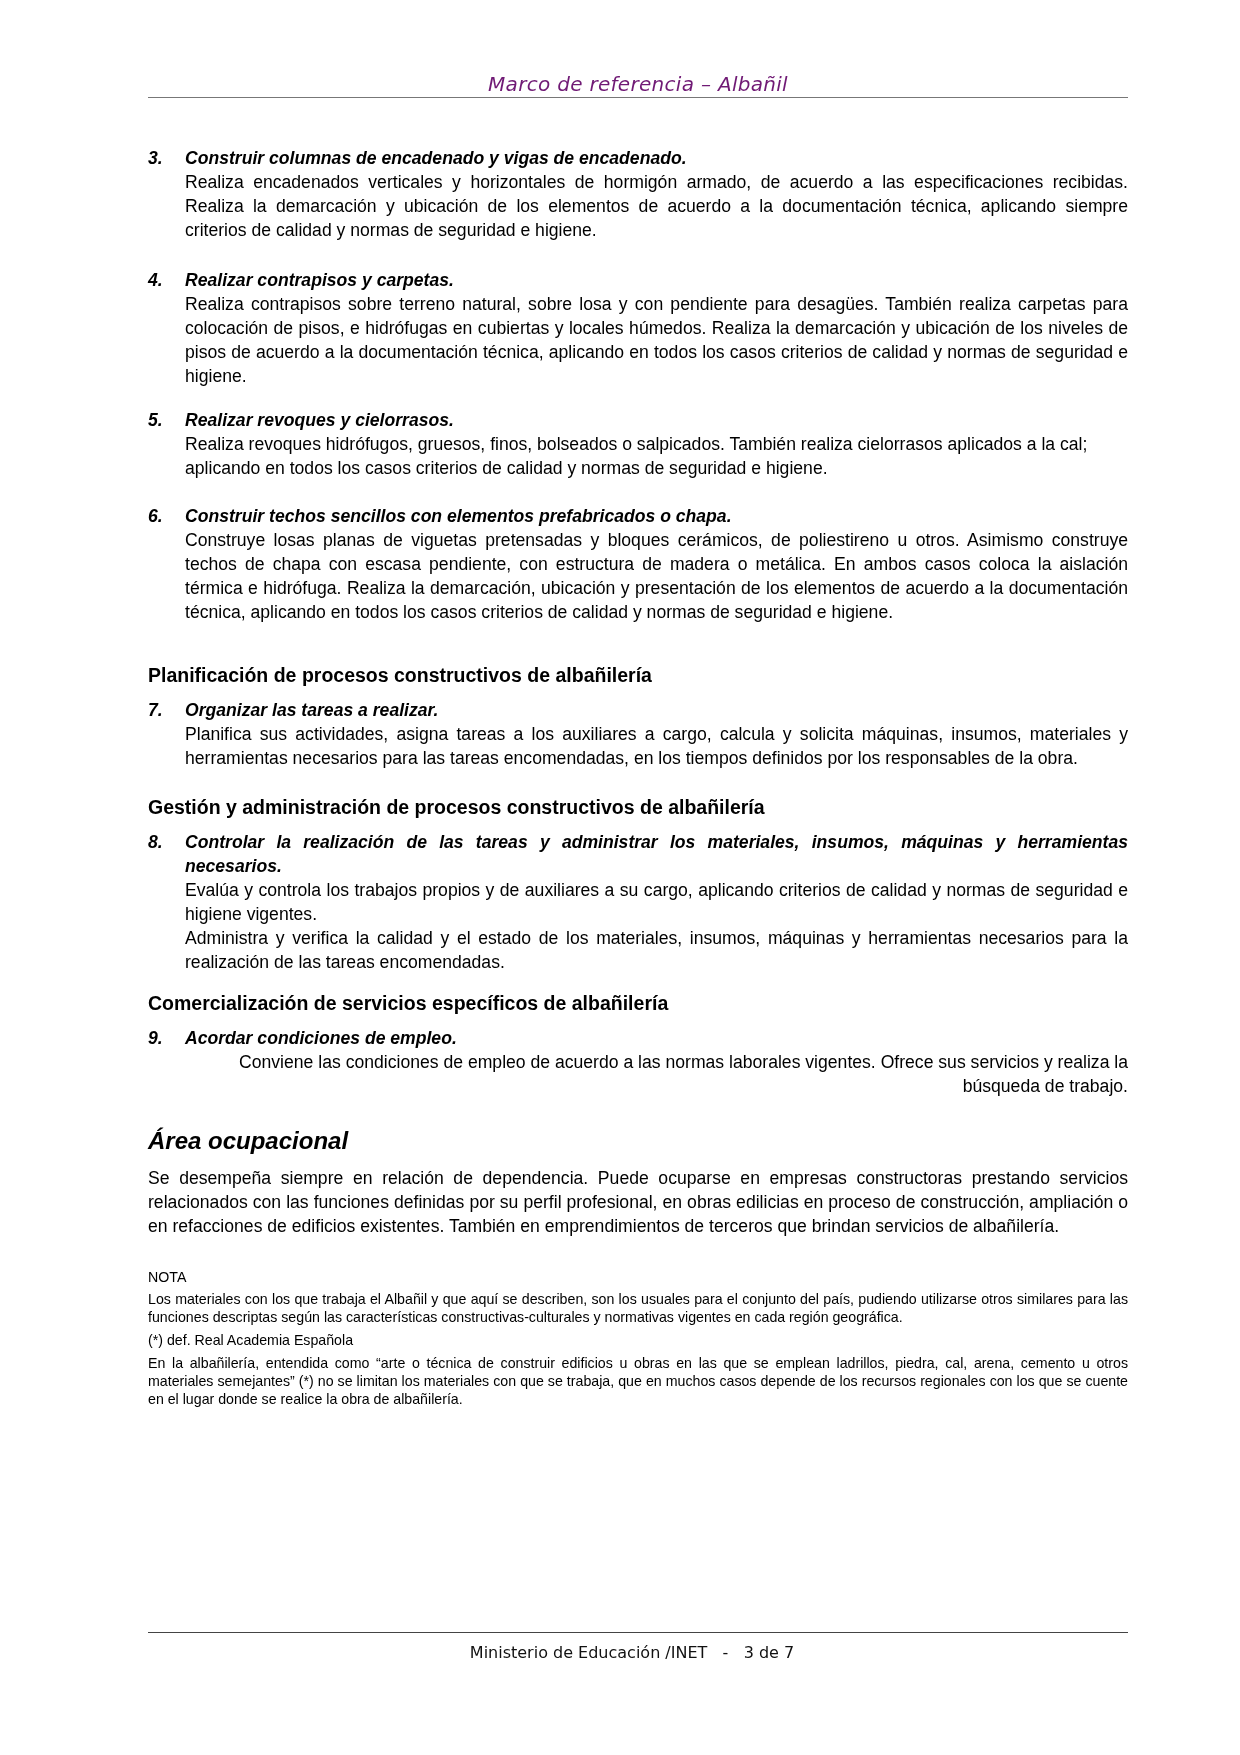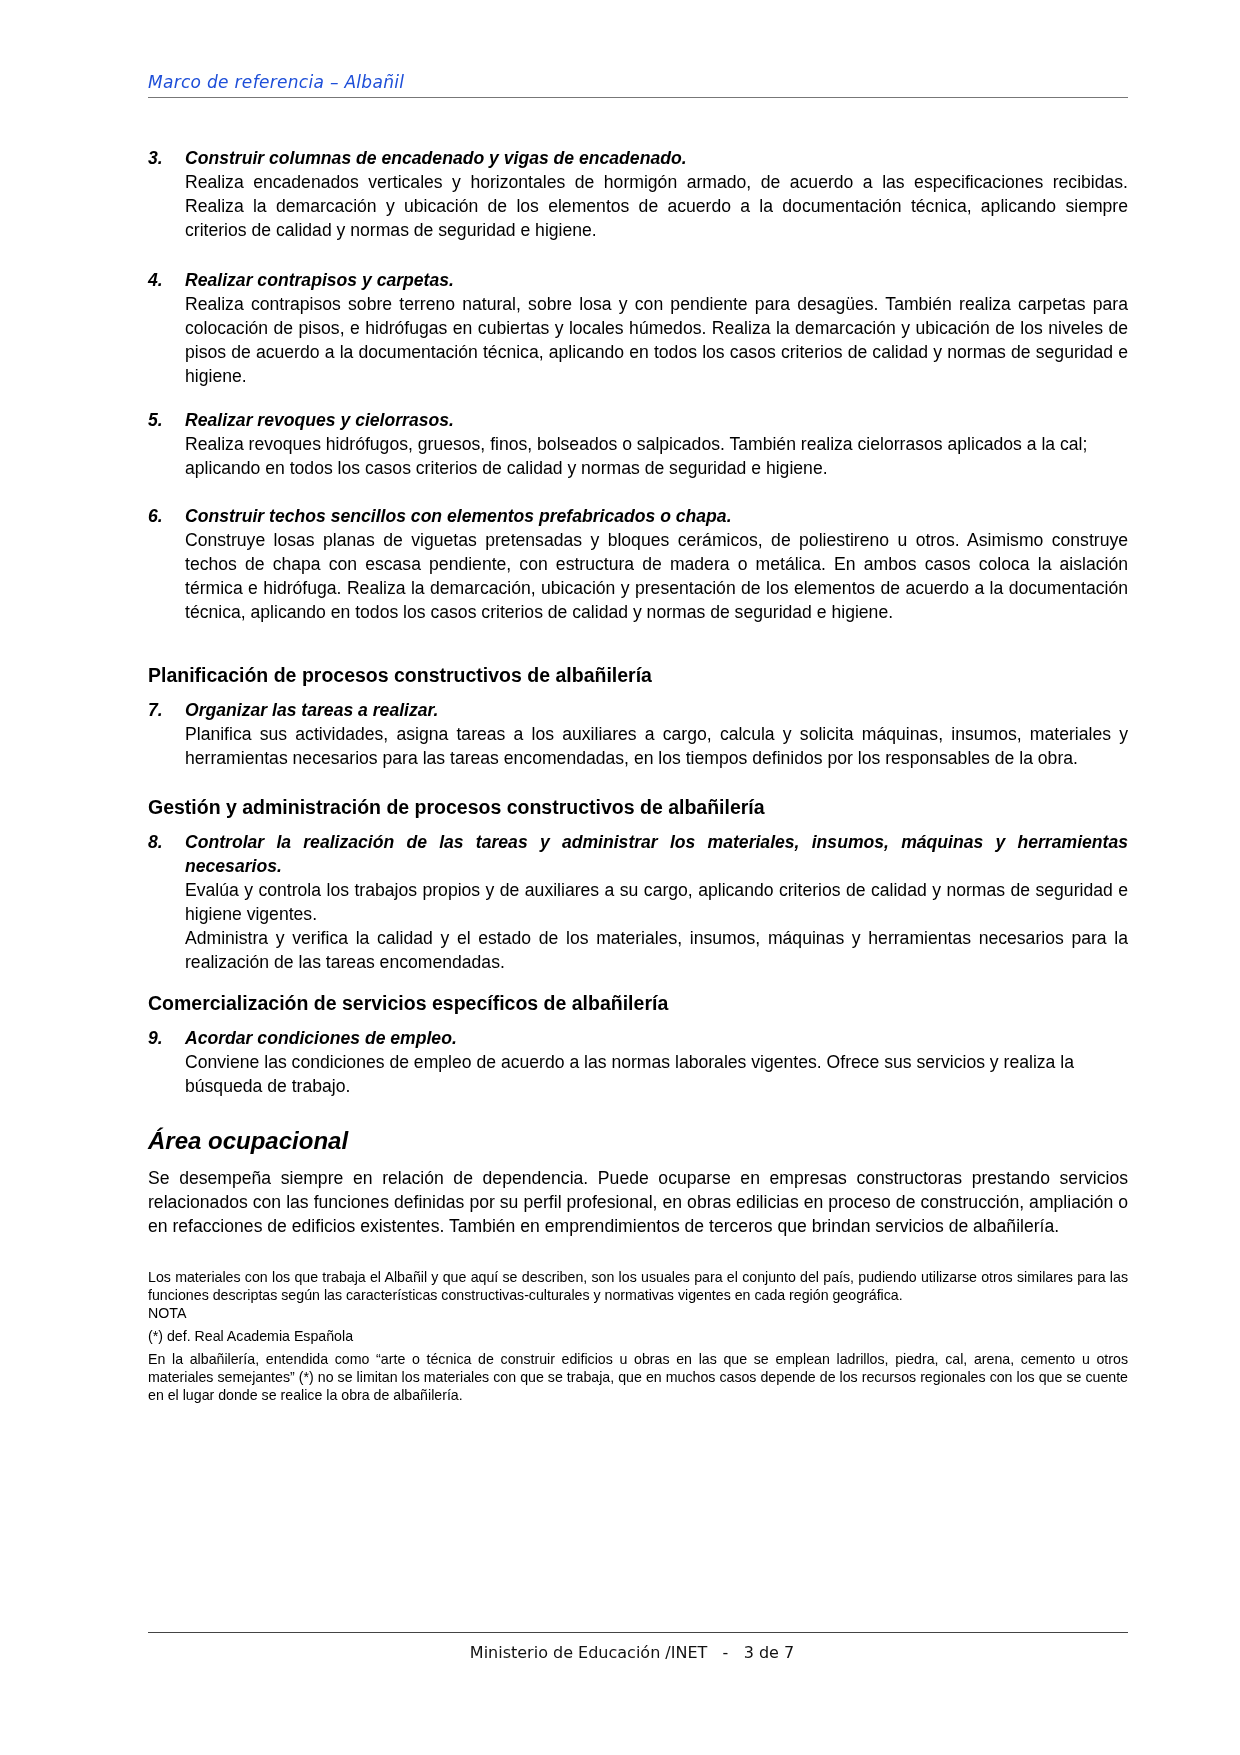--- a/index.html
+++ b/index.html
@@ -1,22 +1,22 @@
 <!DOCTYPE html>
 <html><head>
 <meta charset="utf-8">
 <style>
   html, body { margin: 0; padding: 0; background: #ffffff; }
   body { width: 1240px; height: 1755px; position: relative; overflow: hidden; color: #000; }
   .page { position: absolute; left: 0; top: 0; width: 1240px; height: 1755px; }
 
   .running-head {
     position: absolute; left: 148px; top: 72px; width: 980px;
-    text-align: left; font-family: "DejaVu Sans", sans-serif; font-style: italic;
-    font-size: 17px; letter-spacing: 0.3px; color: #1d4ed8;
+    text-align: center; font-family: "DejaVu Sans", sans-serif; font-style: italic;
+    font-size: 20px; letter-spacing: 0.3px; color: #701a75;
   }
   .head-rule { position: absolute; left: 148px; top: 97px; width: 980px; height: 0; border-top: 1.5px solid #777; }
 
   .content {
     position: absolute; left: 148px; top: 146px; width: 980px;
     font-family: "Liberation Sans", sans-serif; font-size: 17.6px; line-height: 24px;
   }
   .item { position: relative; padding-left: 37px; }
   .item-num {
     position: absolute; left: 0; top: 0; font-weight: bold; font-style: italic;
@@ -98,31 +98,31 @@
       <div class="item-body tight">
         <p>Evalúa y controla los trabajos propios y de auxiliares a su cargo, aplicando criterios de calidad y normas de seguridad e higiene vigentes.</p>
         <p>Administra y verifica la calidad y el estado de los materiales, insumos, máquinas y herramientas necesarios para la realización de las tareas encomendadas.</p>
       </div>
     </div>
 
     <h2 class="sec-heading" style="margin-top:16px">Comercialización de servicios específicos de albañilería</h2>
     <div class="item" style="margin-top:10px">
       <span class="item-num">9.</span>
       <div class="item-title">Acordar condiciones de empleo.</div>
-      <div class="item-body tight" style="text-align:left">
+      <div class="item-body tight" style="text-align:right">
         <p>Conviene las condiciones de empleo de acuerdo a las normas laborales vigentes. Ofrece sus servicios y realiza la búsqueda de trabajo.</p>
       </div>
     </div>
 
     <h1 class="area-heading" style="margin-top:28px">Área ocupacional</h1>
     <p class="plain-para" style="margin-top:10px">Se desempeña siempre en relación de dependencia. Puede ocuparse en empresas constructoras prestando servicios relacionados con las funciones definidas por su perfil profesional, en obras edilicias en proceso de construcción, ampliación o en refacciones de edificios existentes. También en emprendimientos de terceros que brindan servicios de albañilería.</p>
 
     <div class="note" style="margin-top:30px">
+      <p>NOTA</p>
       <p style="margin-top:4px">Los materiales con los que trabaja el Albañil y que aquí se describen, son los usuales para el conjunto del país, pudiendo utilizarse otros similares para las funciones descriptas según las características constructivas-culturales y normativas vigentes en cada región geográfica.</p>
-      <p>NOTA</p>
       <p style="margin-top:5px">(*) def. Real Academia Española</p>
       <p style="margin-top:5px">En la albañilería, entendida como “arte o técnica de construir edificios u obras en las que se emplean ladrillos, piedra, cal, arena, cemento u otros materiales semejantes” (*) no se limitan los materiales con que se trabaja, que en muchos casos depende de los recursos regionales con los que se cuente en el lugar donde se realice la obra de albañilería.</p>
     </div>
   </div>
 
   <div class="foot-rule"></div>
   <div class="running-foot"><span>Ministerio de Educación /INET</span>   <span>-</span>   <span>3 de 7</span></div>
 
 </div>
 

